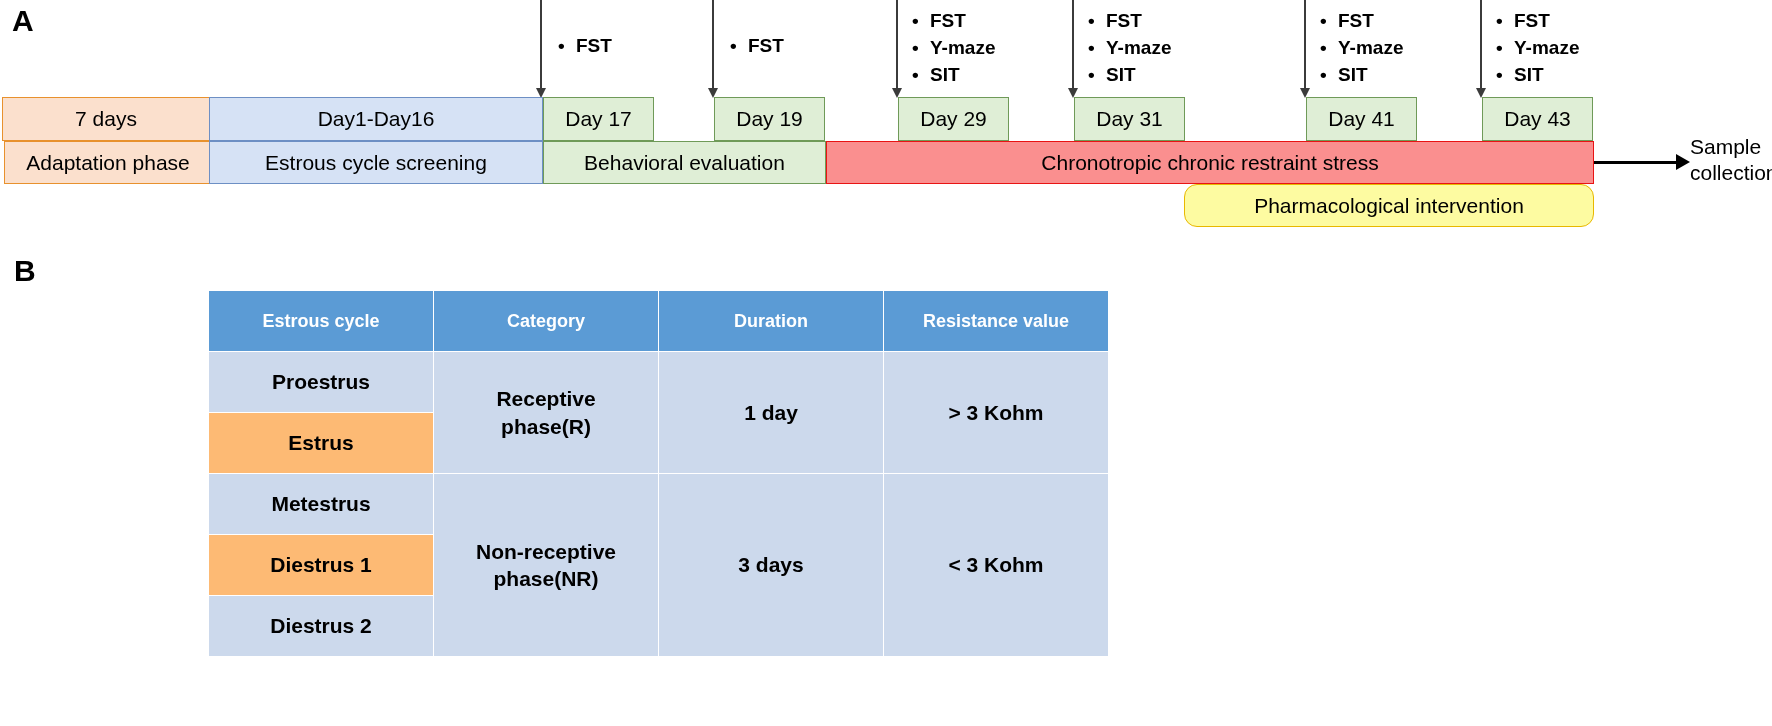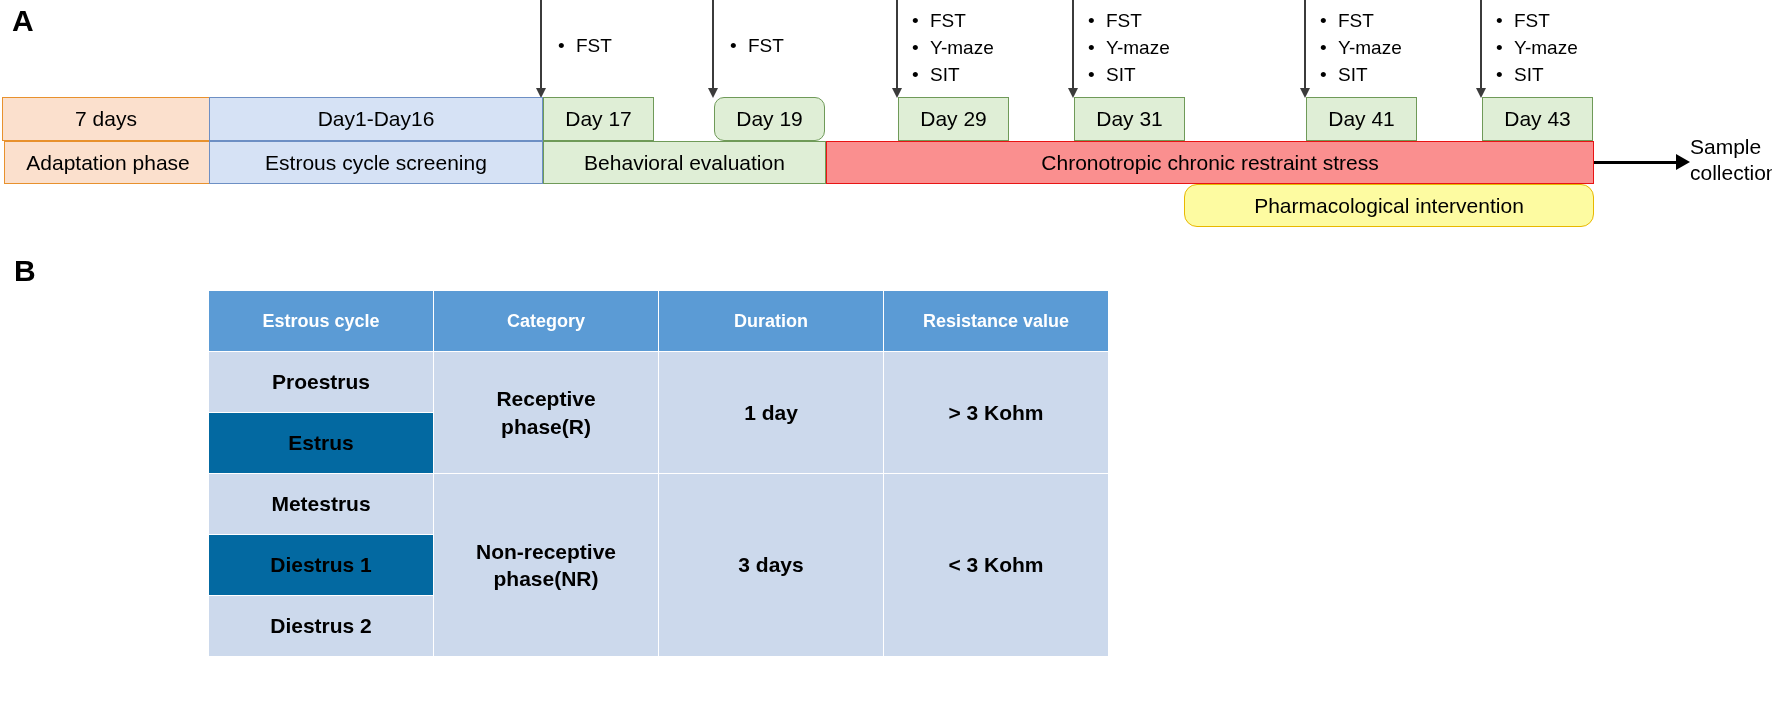--- a/index.html
+++ b/index.html
@@ -58,21 +58,21 @@
     border-right: 5px solid transparent;
     border-top: 10px solid #3b3b3b;
   }
   .ann-list {
     position: absolute;
     font-size: 19px;
     color: #000;
     line-height: 1.42;
     white-space: nowrap;
   }
-  .ann-list .bullet-row { display: block; }
+  .ann-list .bullet-row { display: block; font-weight: bold; }
   .ann-list .dot {
     display: inline-block;
     width: 18px;
     text-align: left;
     font-size: 19px;
   }
 
   
   #sample-arrow-line {
     position: absolute;
@@ -117,21 +117,21 @@
   #estrous-table td {
     font-size: 21px;
     font-weight: bold;
     color: #000;
     text-align: center;
     border: 1px solid #ffffff;
     height: 58px;
     line-height: 1.3;
   }
   #estrous-table td.band-a { background: #ccd9ec; }
-  #estrous-table td.band-b { background: #0369a1; }
+  #estrous-table td.band-b { background: #fdba74; }
   #estrous-table td.merge  { background: #ccd9ec; }
   .col-cycle { width: 225px; }
   .col-cat   { width: 225px; }
   .col-dur   { width: 225px; }
   .col-res   { width: 225px; }
 </style>
 </head>
 <body>
 
 <div id="panel-a">
@@ -184,21 +184,21 @@
 
   <div class="tl-box orange" style="left:2px; top:97px; width:208px; height:44px;">
     <span>7 days</span>
   </div>
   <div class="tl-box blue" style="left:209px; top:97px; width:334px; height:44px;align-items:center;">
     <span>Day1-Day16</span>
   </div>
   <div class="tl-box green" style="left:543px; top:97px; width:111px; height:44px;">
     <span>Day 17</span>
   </div>
-  <div class="tl-box green" style="left:714px; top:97px; width:111px; height:44px;border-radius:10px;">
+  <div class="tl-box green" style="left:714px; top:97px; width:111px; height:44px;">
     <span>Day 19</span>
   </div>
   <div class="tl-box green" style="left:898px; top:97px; width:111px; height:44px;">
     <span>Day 29</span>
   </div>
   <div class="tl-box green" style="left:1074px; top:97px; width:111px; height:44px;">
     <span>Day 31</span>
   </div>
   <div class="tl-box green" style="left:1306px; top:97px; width:111px; height:44px;">
     <span>Day 41</span>

